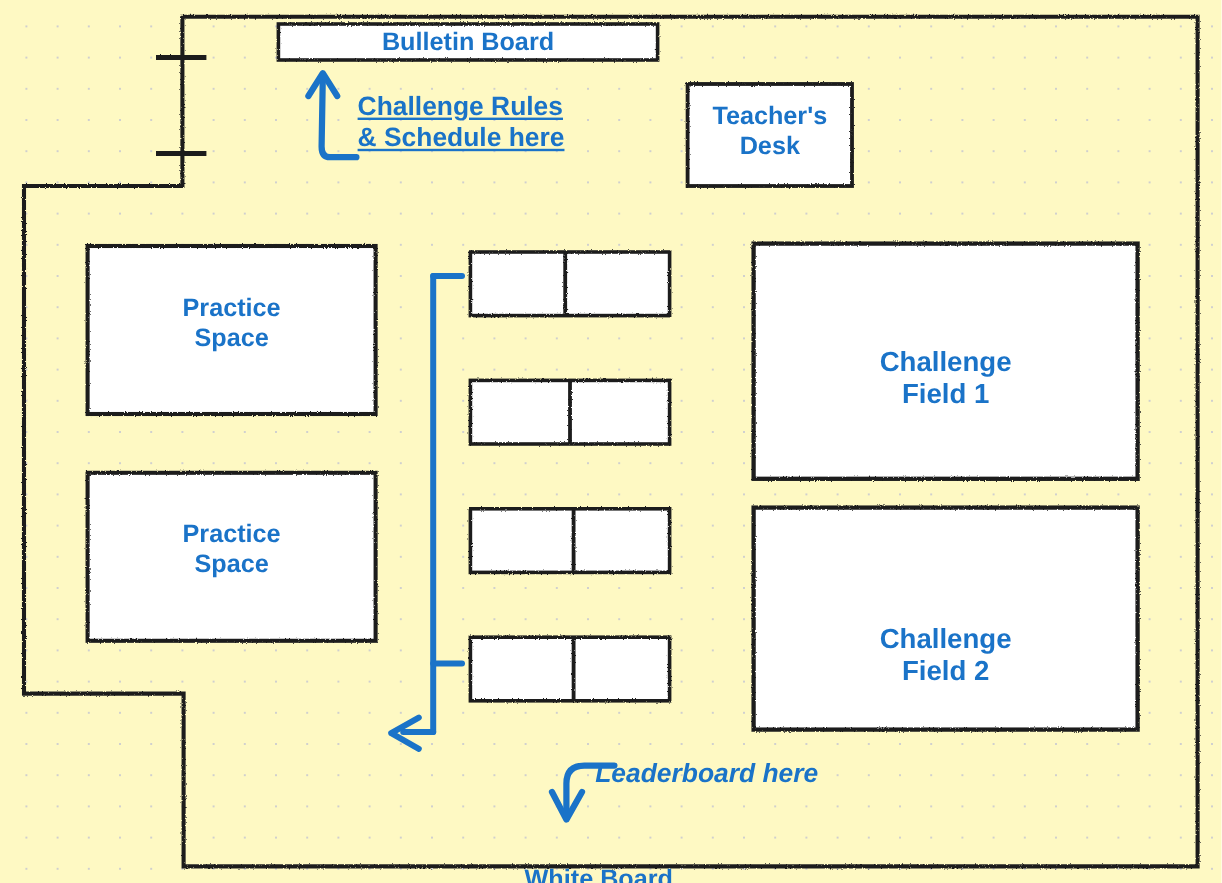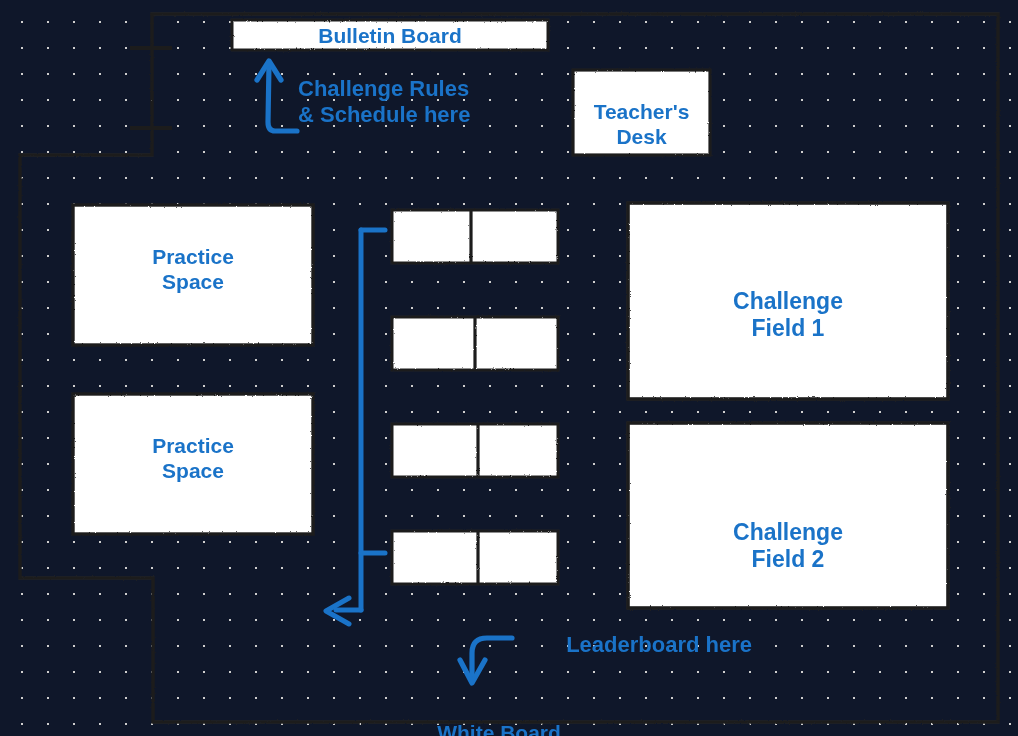--- a/index.html
+++ b/index.html
@@ -8,21 +8,21 @@
     padding: 0;
     background: #ffffff;
   }
   body {
     font-family: "Liberation Sans", sans-serif;
   }
   #stage {
     position: relative;
     width: 1018px;
     height: 736px;
-    background: #0f172a;
+    background: #fef9c3;
     overflow: hidden;
   }
   
   #dot-grid {
     position: absolute;
     inset: 0;
     background-image: radial-gradient(#cfcfcf 1.1px, transparent 1.2px);
     background-size: 26px 26px;
     background-position: 9px 9px;
     pointer-events: none;
@@ -124,36 +124,36 @@
     </g>
 
     <g fill="none" stroke="#1a73c8" stroke-width="5.2" stroke-linecap="round" stroke-linejoin="round">
       <path d="M512,638 L487,638 Q472,638 472,653 L472,678"></path>
       <path d="M460,660 L472,683 L485,660"></path>
     </g>
   </svg>
 
   <div class="lbl board" style="left:232px; top:24px; width:316px;">Bulletin Board</div>
 
-  <div class="lbl room" style="left:573px; top:100px; width:137px;">Teacher's
+  <div class="lbl room" style="left:573px; top:85px; width:137px;">Teacher's
 Desk</div>
 
-  <div class="lbl note" style="left:298px; top:76px; width:230px; text-align:left;">Challenge Rules
+  <div class="lbl note" style="left:298px; top:76px; width:230px; text-align:left;text-decoration:underline;">Challenge Rules
 &amp; Schedule here</div>
 
   <div class="lbl room" style="left:73px; top:245px; width:240px;">Practice
 Space</div>
 
   <div class="lbl room" style="left:73px; top:434px; width:240px;">Practice
 Space</div>
 
   <div class="lbl big" style="left:628px; top:256px; width:320px;">Challenge
 Field 1</div>
 
   <div class="lbl big" style="left:628px; top:487px; width:320px;">Challenge
 Field 2</div>
 
 
-  <div class="lbl note" style="left:512px; top:632px; width:240px; text-align:right;">Leaderboard here</div>
+  <div class="lbl note" style="left:496px; top:632px; width:240px; text-align:left;font-style:italic;">Leaderboard here</div>
 
   <div class="lbl board" style="left:258px; top:708px; width:482px;margin-top:13px;">White Board</div>
 
 </div>
 
 </body></html>

